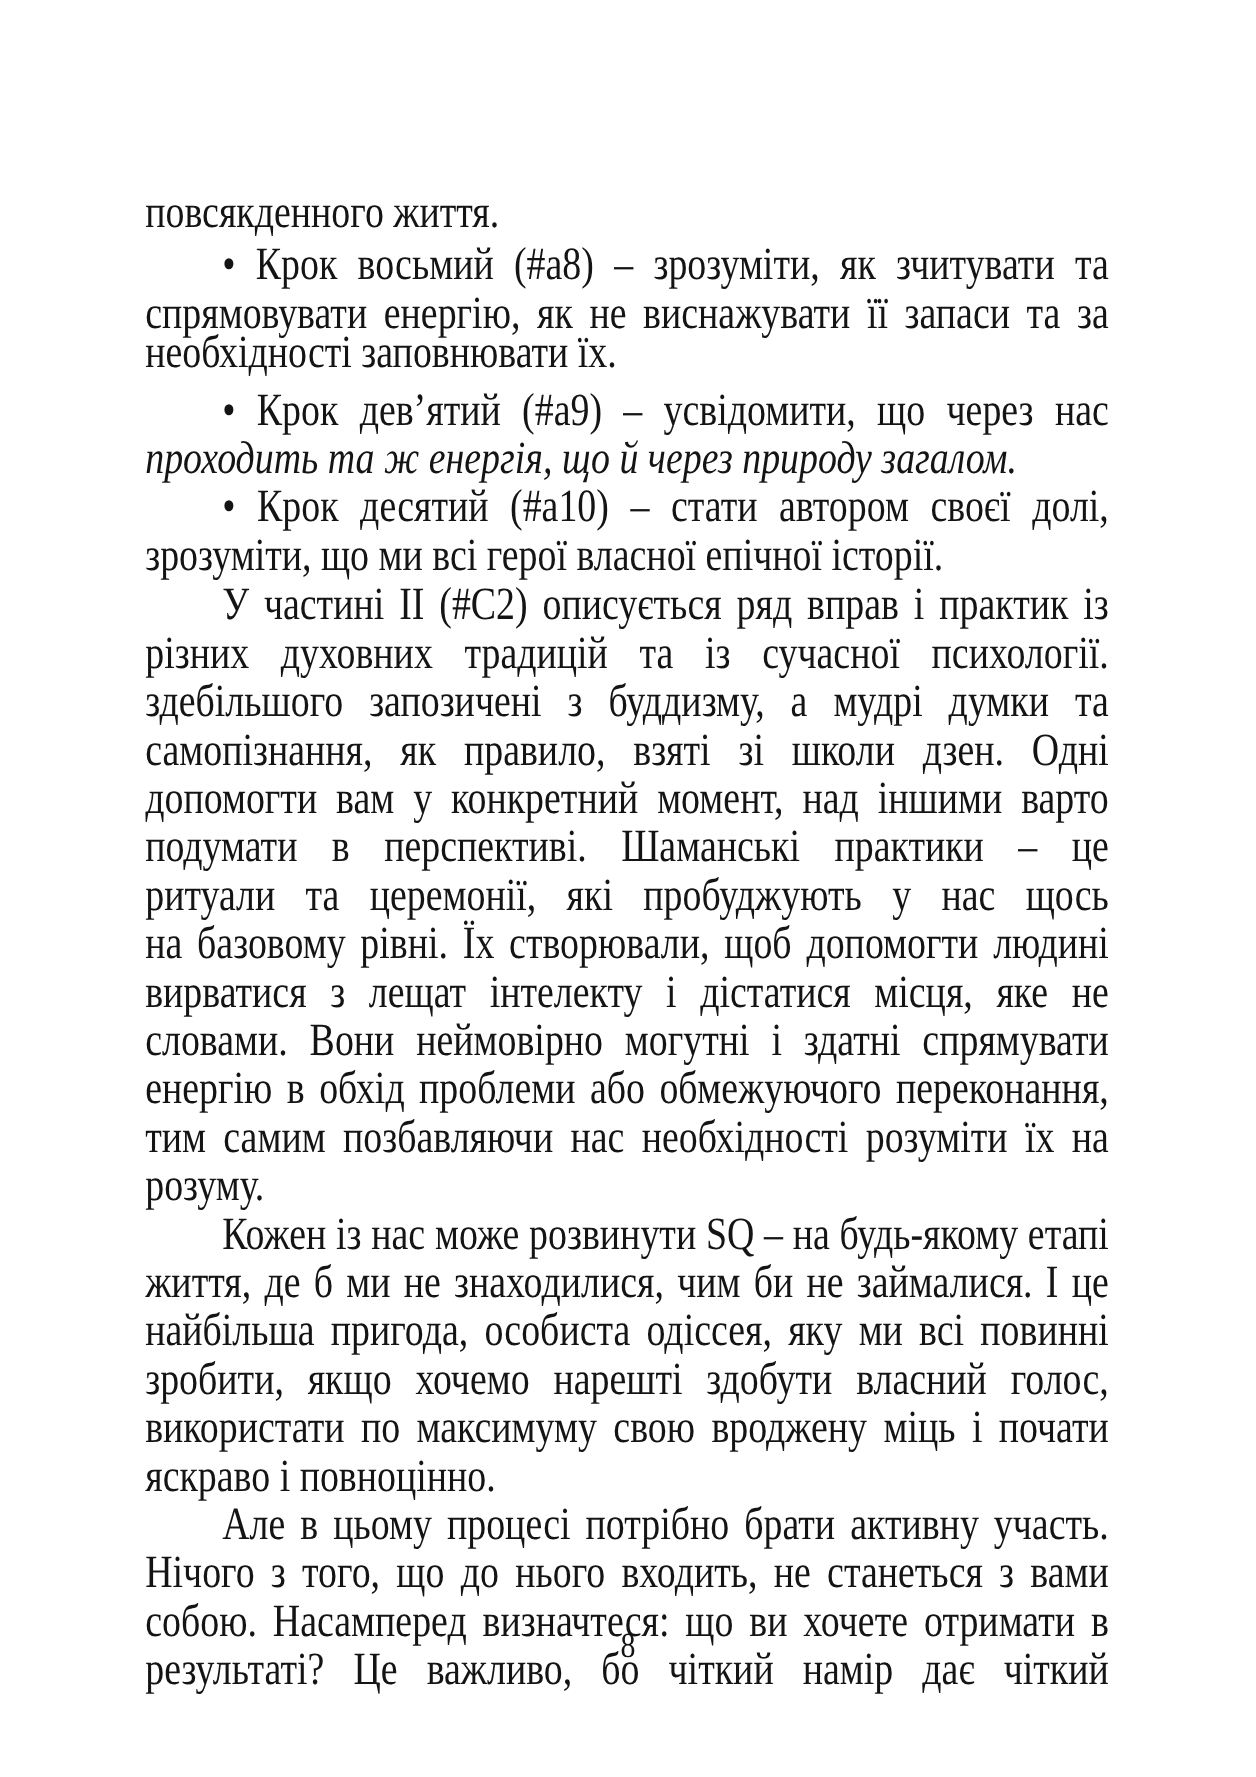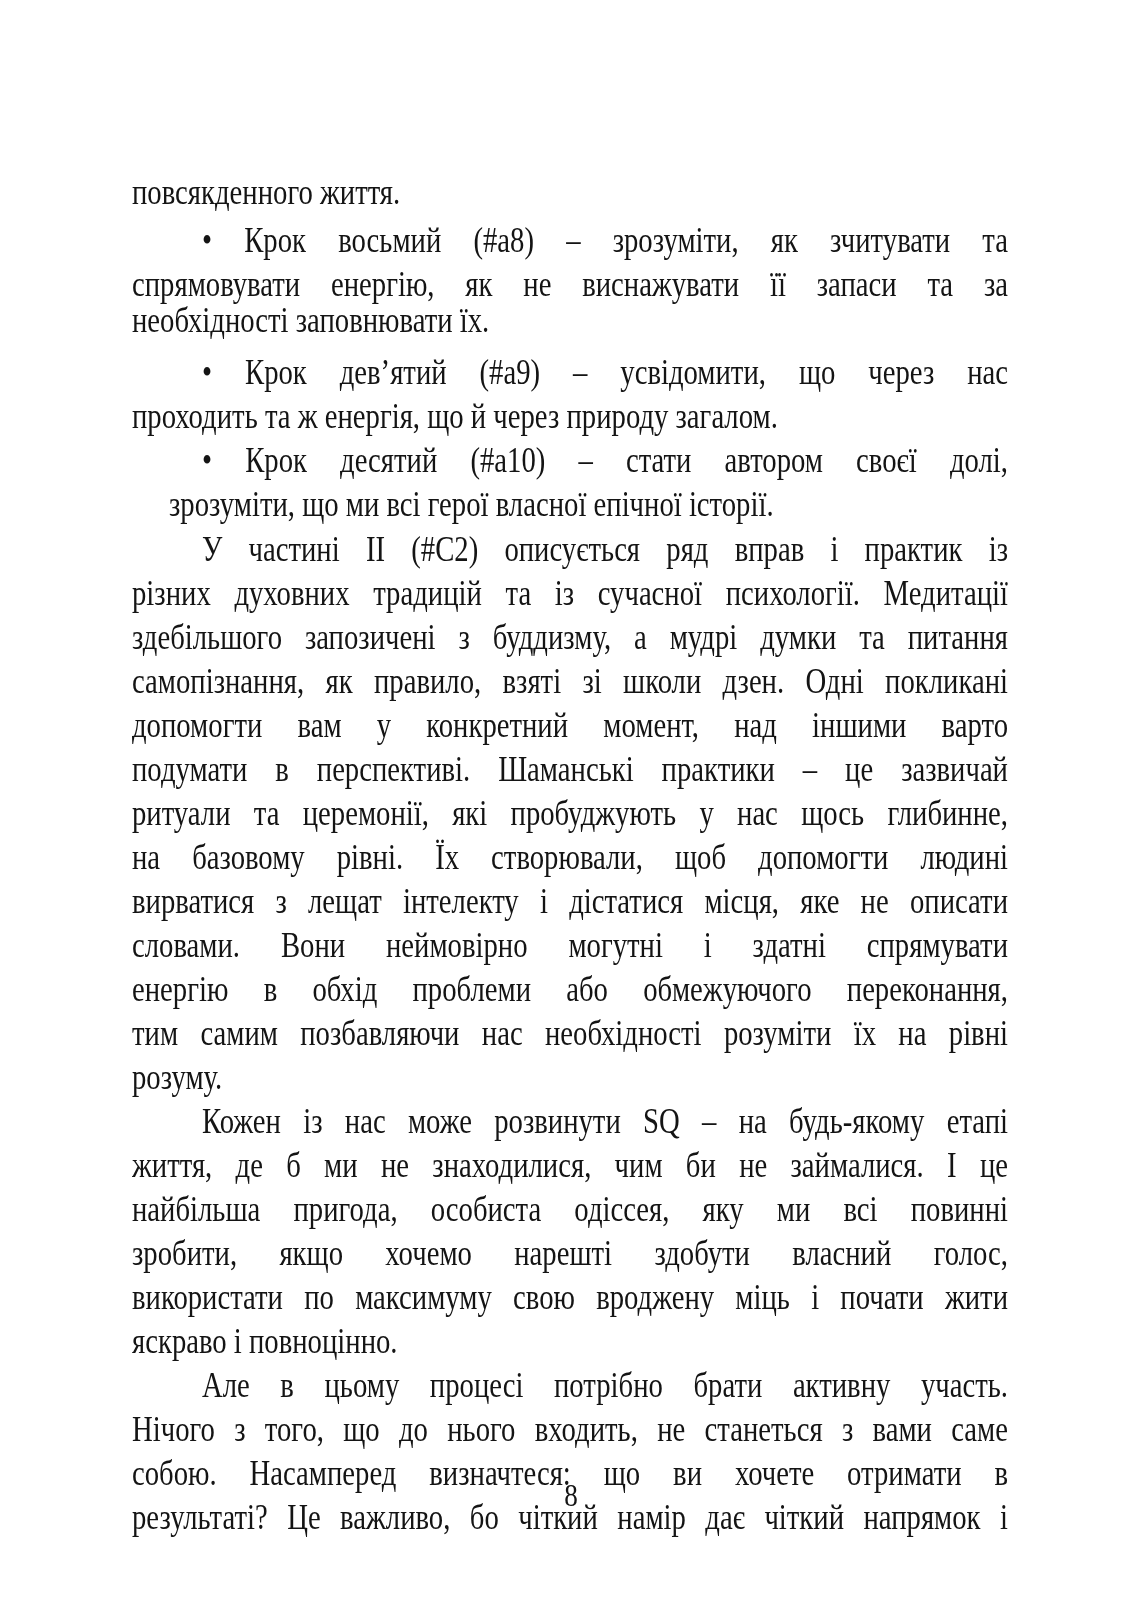--- a/index.html
+++ b/index.html
@@ -27,21 +27,21 @@
       position: absolute;
       left: 132px;
       top: 170px;
       width: 876px;
     }
     .line {
       position: absolute;
       left: 0;
       height: 46px;
       white-space: nowrap;
-      font-size: 35px;
+      font-size: 42px;
       line-height: 46px;
     }
     .line .inner {
       display: inline-block;
       transform-origin: 0 50%;
       transform: scaleX(0.82);
       white-space: nowrap;
       text-align: justify;
       text-align-last: justify;
     }
@@ -66,23 +66,23 @@
 <body>
 
 <div class="page">
   <div class="text-block" id="text-block">
 
   <div class="line last" style="top: 0px; left: 0px;"><span class="inner">повсякденного життя.</span></div>
       <div class="line" style="top: 48px; left: 70px;"><span class="inner" style="width: 982.927px; white-space: normal; height: 46px; overflow: hidden;">• Крок восьмий (#а8) – зрозуміти, як зчитувати та</span></div>
       <div class="line" style="top: 92px; left: 0px;"><span class="inner" style="width: 1068.29px; white-space: normal; height: 46px; overflow: hidden;">спрямовувати енергію, як не виснажувати її запаси та за</span></div>
       <div class="line last" style="top: 128px; left: 0px;"><span class="inner">необхідності заповнювати їх.</span></div>
       <div class="line" style="top: 180px; left: 70px;"><span class="inner" style="width: 982.927px; white-space: normal; height: 46px; overflow: hidden;">• Крок дев’ятий (#а9) – усвідомити, що через нас</span></div>
-      <div class="line last" style="top: 224px; left: 0px;"><span class="inner">проходить та ж енергія, що й через природу загалом.</span></div>
+      <div class="line last" style="top: 224px; left: 0px; font-style: italic;"><span class="inner">проходить та ж енергія, що й через природу загалом.</span></div>
       <div class="line" style="top: 268px; left: 70px;"><span class="inner" style="width: 982.927px; white-space: normal; height: 46px; overflow: hidden;">• Крок десятий (#а10) – стати автором своєї долі,</span></div>
-      <div class="line last" style="top: 312px; left: 0px; margin-left: 37px;"><span class="inner">зрозуміти, що ми всі герої власної епічної історії.</span></div>
+      <div class="line last" style="top: 312px; left: 0px;"><span class="inner">зрозуміти, що ми всі герої власної епічної історії.</span></div>
       <div class="line" style="top: 357px; left: 70px;"><span class="inner" style="width: 982.927px; white-space: normal; height: 46px; overflow: hidden;">У частині II (#С2) описується ряд вправ і практик із</span></div>
       <div class="line" style="top: 401px; left: 0px;"><span class="inner" style="width: 1068.29px; white-space: normal; height: 46px; overflow: hidden;">різних духовних традицій та із сучасної психології. Медитації</span></div>
       <div class="line" style="top: 445px; left: 0px;"><span class="inner" style="width: 1068.29px; white-space: normal; height: 46px; overflow: hidden;">здебільшого запозичені з буддизму, а мудрі думки та питання</span></div>
       <div class="line" style="top: 489px; left: 0px;"><span class="inner" style="width: 1068.29px; white-space: normal; height: 46px; overflow: hidden;">самопізнання, як правило, взяті зі школи дзен. Одні покликані</span></div>
       <div class="line" style="top: 533px; left: 0px;"><span class="inner" style="width: 1068.29px; white-space: normal; height: 46px; overflow: hidden;">допомогти вам у конкретний момент, над іншими варто</span></div>
       <div class="line" style="top: 577px; left: 0px;"><span class="inner" style="width: 1068.29px; white-space: normal; height: 46px; overflow: hidden;">подумати в перспективі. Шаманські практики – це зазвичай</span></div>
       <div class="line" style="top: 621px; left: 0px;"><span class="inner" style="width: 1068.29px; white-space: normal; height: 46px; overflow: hidden;">ритуали та церемонії, які пробуджують у нас щось глибинне,</span></div>
       <div class="line" style="top: 665px; left: 0px;"><span class="inner" style="width: 1068.29px; white-space: normal; height: 46px; overflow: hidden;">на базовому рівні. Їх створювали, щоб допомогти людині</span></div>
       <div class="line" style="top: 709px; left: 0px;"><span class="inner" style="width: 1068.29px; white-space: normal; height: 46px; overflow: hidden;">вирватися з лещат інтелекту і дістатися місця, яке не описати</span></div>
       <div class="line" style="top: 753px; left: 0px;"><span class="inner" style="width: 1068.29px; white-space: normal; height: 46px; overflow: hidden;">словами. Вони неймовірно могутні і здатні спрямувати</span></div>

